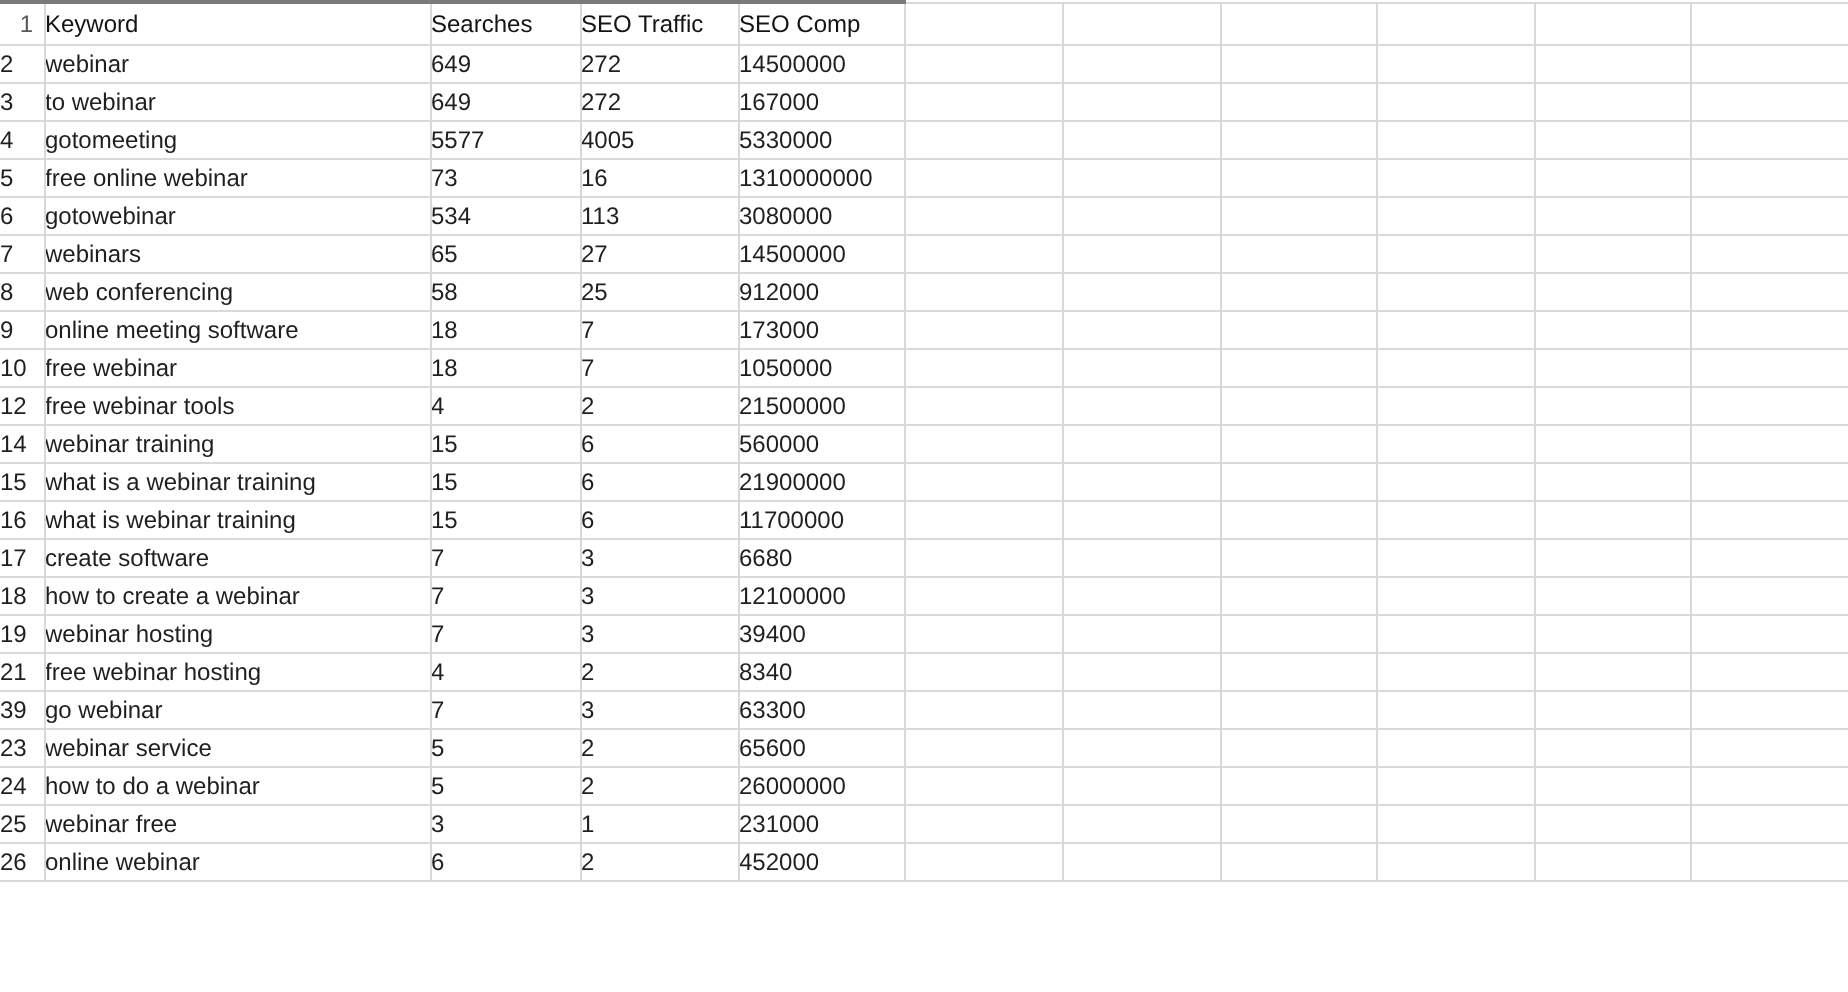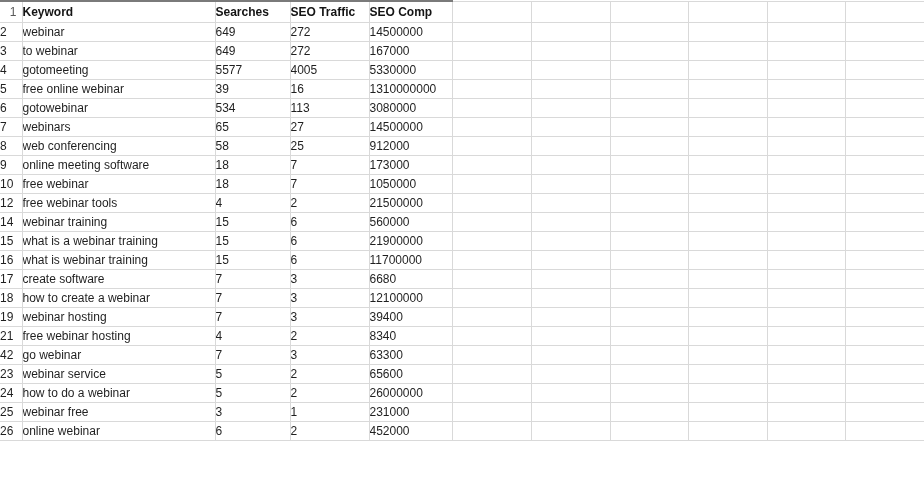--- a/index.html
+++ b/index.html
@@ -39,21 +39,21 @@
   tbody tr { height: 19px; }
   thead th { border-top: 1px solid var(--gridline); }
   thead th.dark-top { border-top: 2px solid var(--top-border); }
   .rownum {
     color: var(--row-number-text);
     text-align: right;
     padding-right: 5px;
   }
   .txt { padding-left: 6px; }
   .num { text-align: right; padding-right: 4px; }
-  thead th.txt, thead th.rownum-head { font-weight: bold; color: #141414; }
+  thead th.txt, thead th.rownum-head { font-weight: normal; color: #141414; }
   thead th.rownum-head {
     color: var(--row-number-text);
     font-weight: normal;
     text-align: right;
     padding-right: 5px;
   }
 </style>
 </head>
 <body>
 
@@ -122,21 +122,21 @@
         <td></td>
         <td></td>
         <td></td>
         <td></td>
         <td></td>
         <td></td>
       </tr>
       <tr>
         <td class="rownum">5</td>
         <td class="txt">free online webinar</td>
-        <td class="num">39</td>
+        <td class="num">73</td>
         <td class="num">16</td>
         <td class="num">1310000000</td>
         <td></td>
         <td></td>
         <td></td>
         <td></td>
         <td></td>
         <td></td>
       </tr>
       <tr>
@@ -302,21 +302,21 @@
         <td class="num">2</td>
         <td class="num">8340</td>
         <td></td>
         <td></td>
         <td></td>
         <td></td>
         <td></td>
         <td></td>
       </tr>
       <tr>
-        <td class="rownum">42</td>
+        <td class="rownum">39</td>
         <td class="txt">go webinar</td>
         <td class="num">7</td>
         <td class="num">3</td>
         <td class="num">63300</td>
         <td></td>
         <td></td>
         <td></td>
         <td></td>
         <td></td>
         <td></td>

